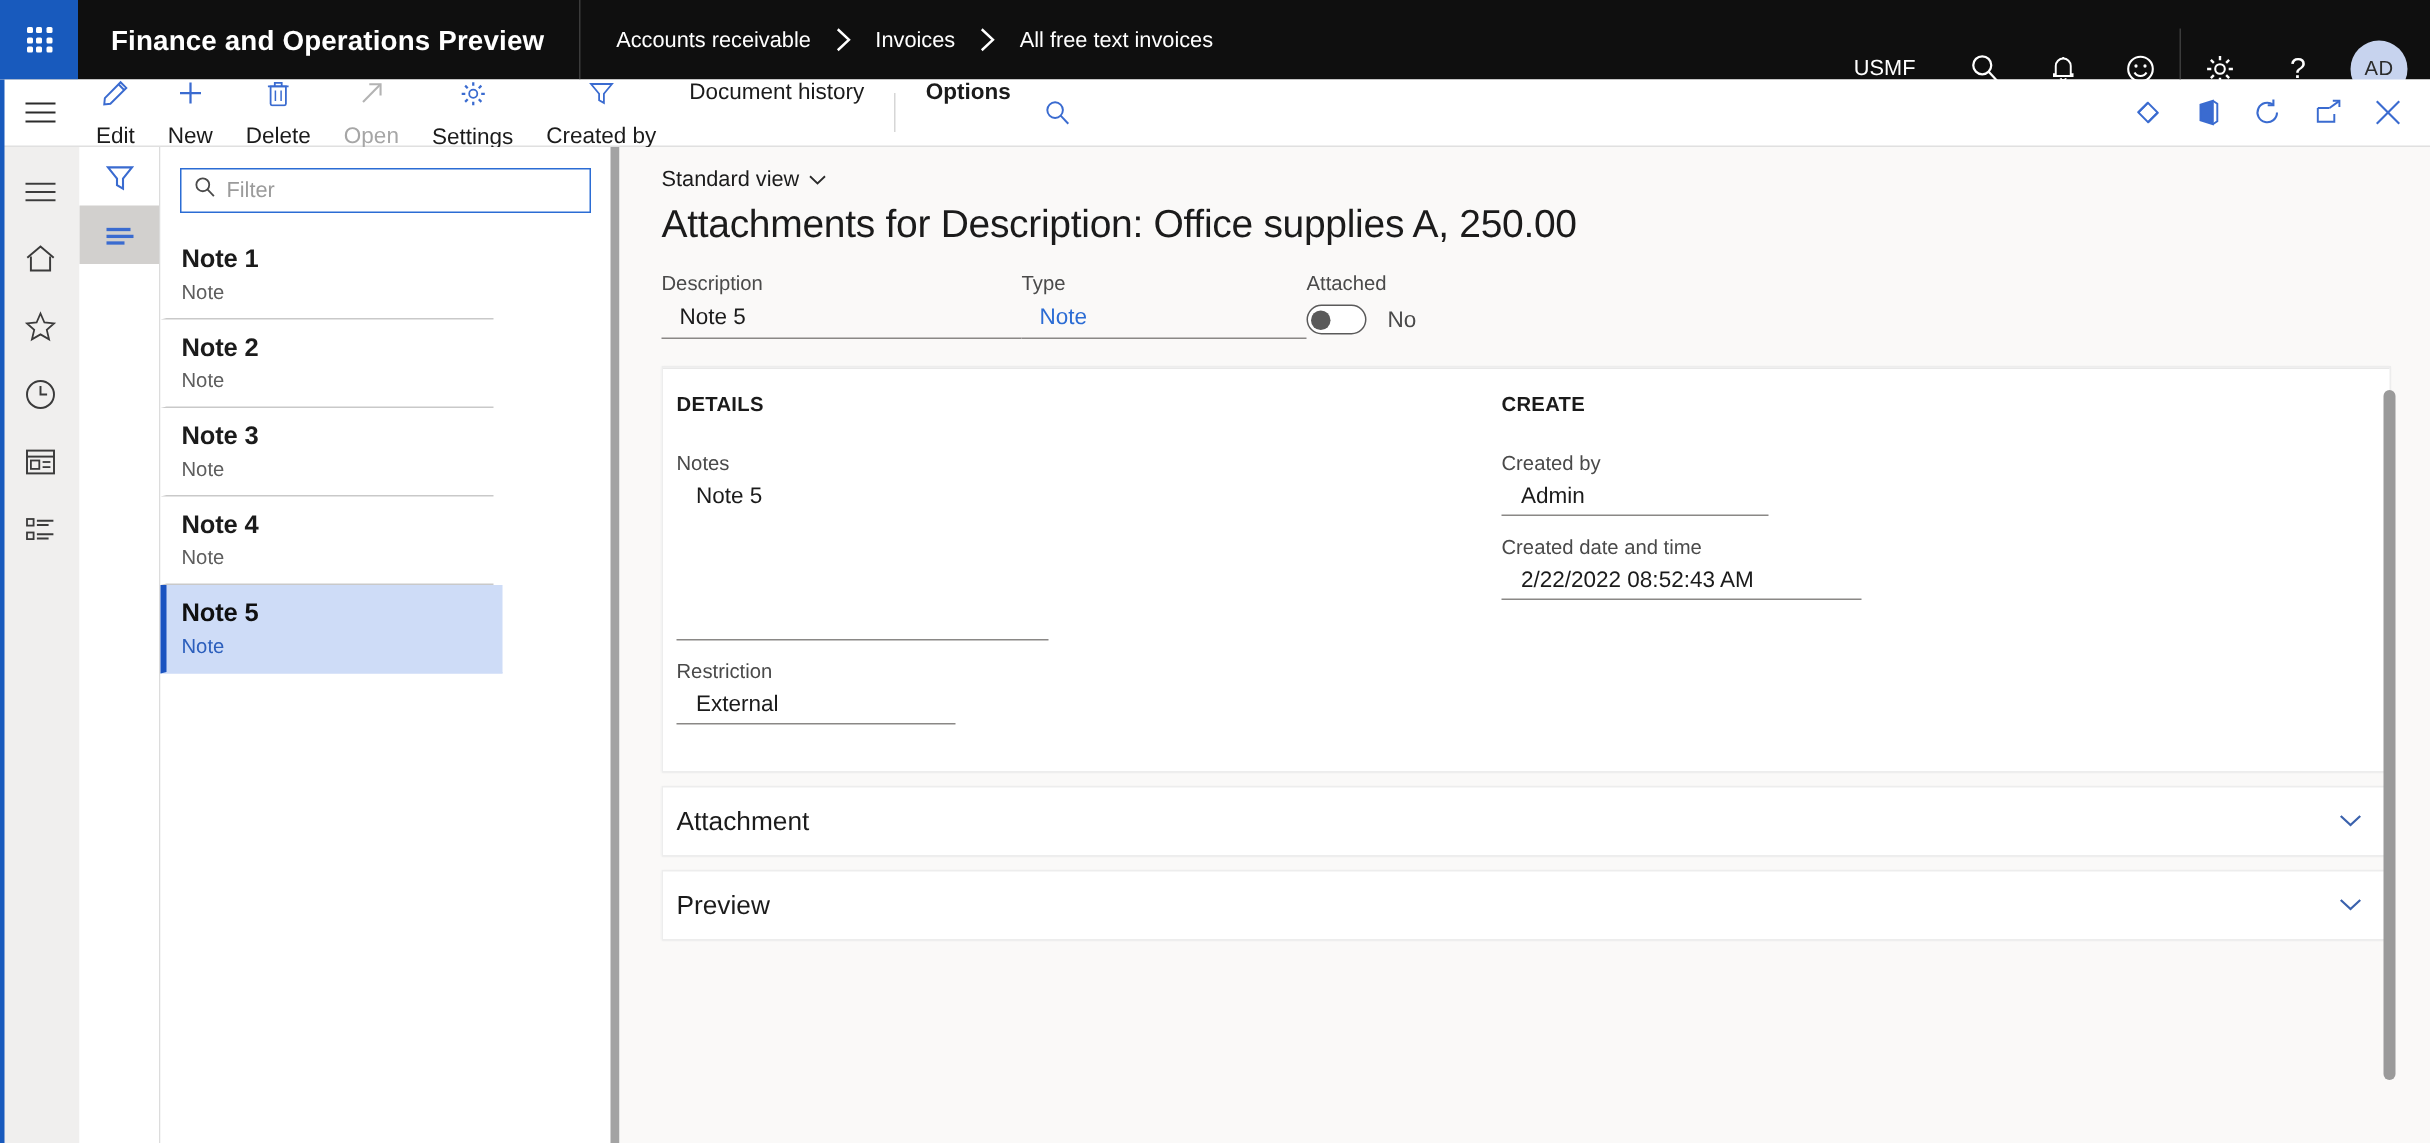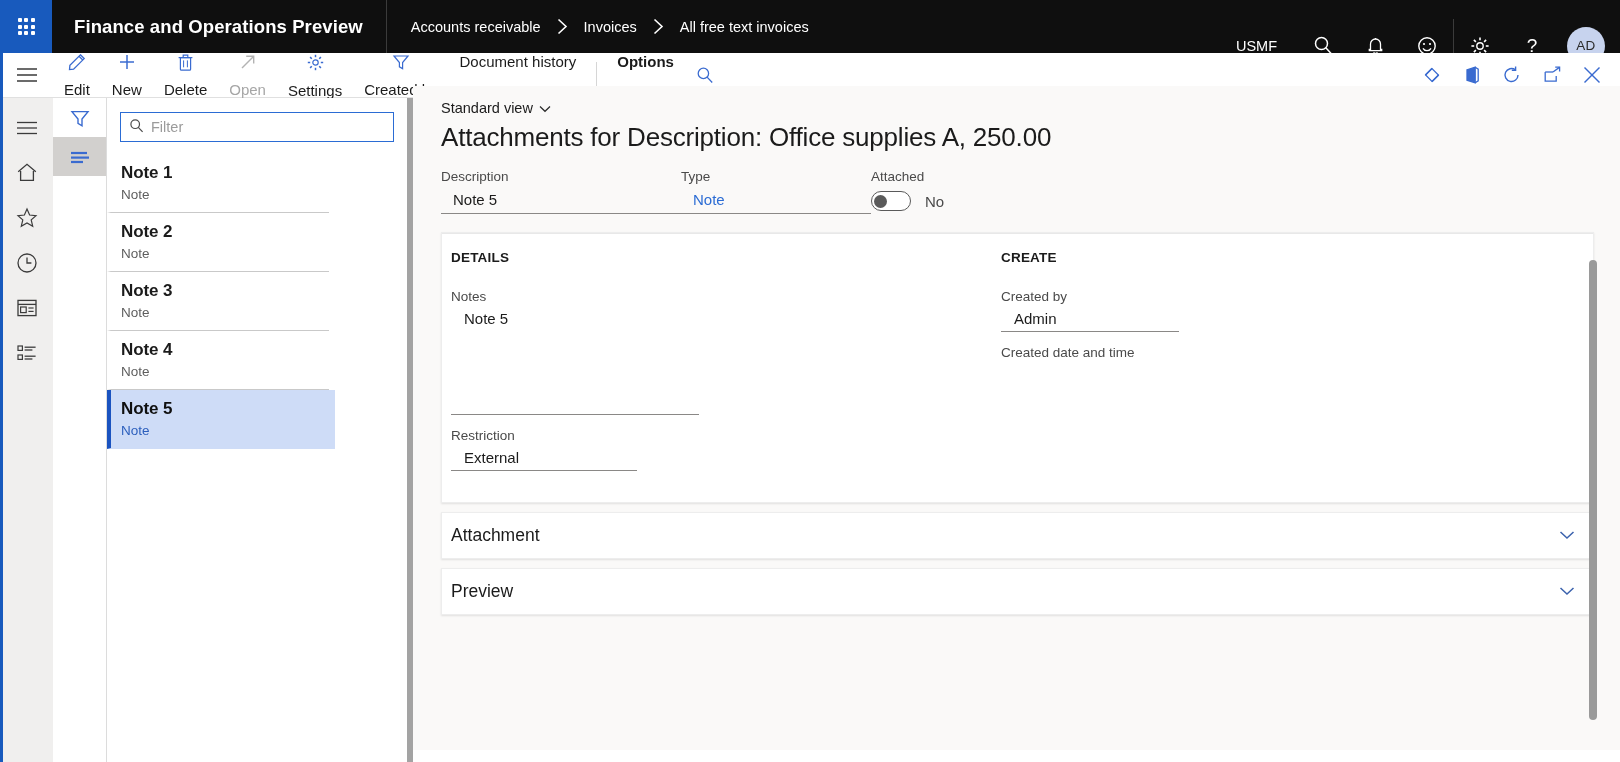--- a/index.html
+++ b/index.html
@@ -136,21 +136,21 @@
     background: #cedcf7; border-left: 4px solid #1a53c0; border-bottom-color: #cedcf7;
     margin-right: 0; width: 228px;
   }
   .note-title { font-size: 17px; color: #1b1b1b; font-weight: 600; letter-spacing: -.1px; }
   .note-sub { font-size: 13.5px; color: #5e5e5e; margin-top: 4px; }
   .note-item.selected .note-sub { color: #2c5fbd; }
   .note-item.selected .note-title { color: #101010; }
 
   
   .content {
-    position: absolute; left: 413px; top: 86px; width: 1207px; height: 664px;
+    position: absolute; left: 413px; top: 98px; width: 1207px; height: 664px;
     background: #faf9f8; overflow: hidden;
   }
   .view-selector {
     display: flex; align-items: center; gap: 6px;
     font-size: 14.5px; color: #1b1b1b; padding: 14px 0 0 28px;
     cursor: pointer; width: max-content;
   }
   .page-title {
     font-size: 26px; color: #1b1b1b; padding: 6px 0 0 28px; font-weight: 400;
     letter-spacing: -.2px;
@@ -617,20 +617,21 @@
           </div>
 
           <div class="col create">
             <div class="group-label">CREATE</div>
             <div class="fld">
               <div class="fld-label">Created by</div>
               <div class="fld-val createdby">Admin</div>
             </div>
             <div class="fld">
               <div class="fld-label">Created date and time</div>
+              <div class="fld-val createddate">2/22/2022 08:52:43 AM</div>
             </div>
           </div>
         </div>
       </div>
 
       <div class="card">
         <div class="card-head">
           <div class="card-title">Attachment</div>
           <div class="card-chevron">
             <svg width="16" height="10" viewBox="0 0 16 10">

